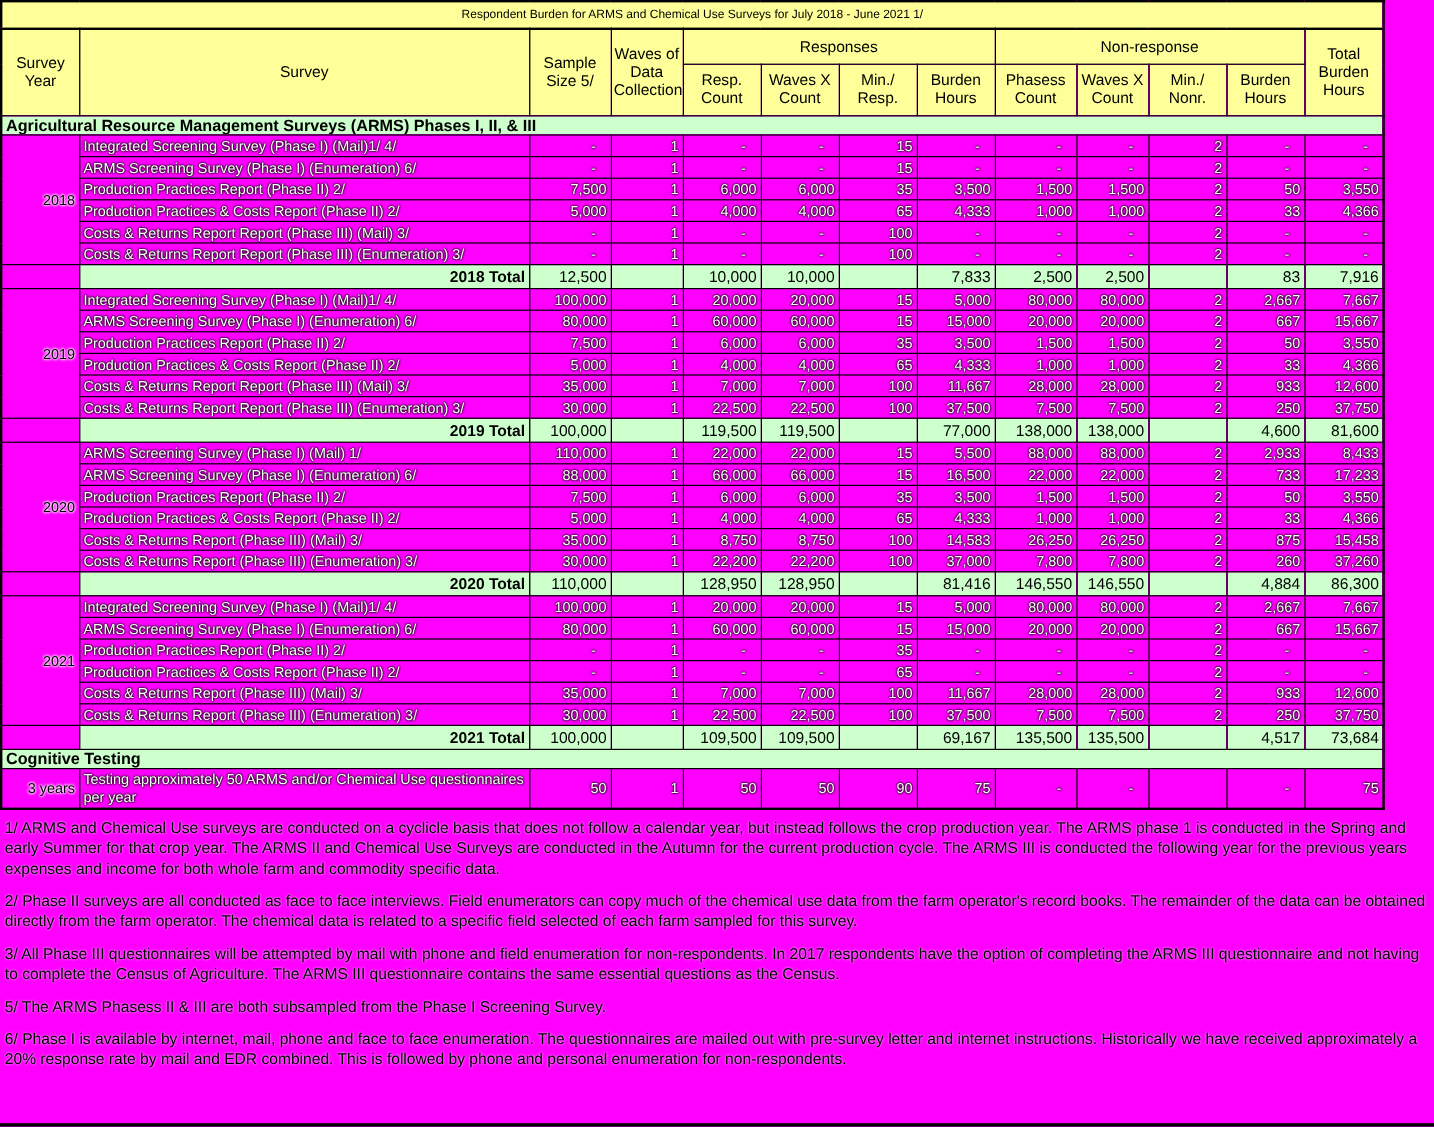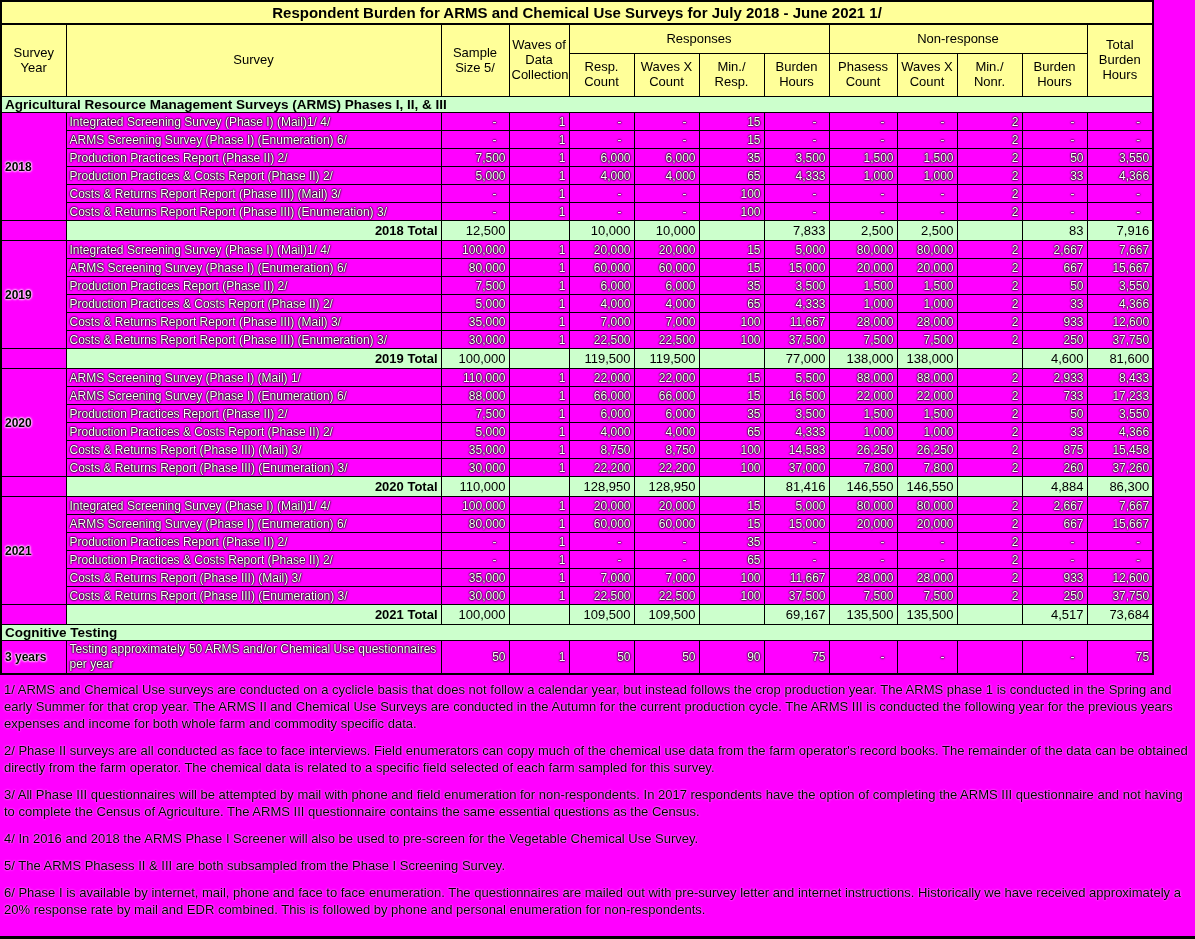--- a/index.html
+++ b/index.html
@@ -12,21 +12,21 @@
   }
   table {
     border-collapse:collapse;
     table-layout:fixed;
     width:1152px;
     border:2px solid #000;
   }
   td, th { border:1px solid #000; overflow:hidden; padding:0 3px; }
   .title-cell {
     background:#ffff99; color:#000;
-    font-weight:bold; font-size:15px; text-align:center;
+    font-weight:normal; font-size:10px; text-align:center;
     height:21px; border-bottom:2px solid #000;
   }
   thead th {
     background:#ffff99; color:#000;
     font-weight:normal; font-size:13px; text-align:center;
     padding:1px 2px; line-height:1.15;
   }
   tr.hdr-top th { height:26px; }
   tr.hdr-sub th { height:40px; }
   tr.section-hdr td {
@@ -37,21 +37,21 @@
   tr.data-row td { background:#ff00ff; font-size:12px; height:17px; }
   tr.data-row .survey-cell,
   tr.data-row .num-cell {
     color:#fff;
     text-shadow:0 0 1px #000, 0 0 2px #000, 0 0 2px #000;
   }
   .survey-cell { text-align:left; }
   .num-cell { text-align:right; }
   .num-cell.dash { padding-right:12px; }
   .year-cell {
-    font-weight:bold; text-align:left; font-size:13px;
+    font-weight:normal; text-align:right; font-size:13px;
     color:#000; text-shadow:0 0 2px #fff, 0 0 2px #fff, 0 0 3px #fff;
     background:#ff00ff;
   }
   tr.total-row td { background:#ccffcc; color:#000; font-size:13px; height:19px; }
   tr.total-row .year-spacer { background:#ff00ff; }
   tr.total-row .total-label { font-weight:bold; text-align:right; }
   tr.cog-row td { height:32px; line-height:1.25; }
   .footnotes {
     padding:6px 22px 0 4px;
     font-size:13px; line-height:17px;
@@ -530,18 +530,17 @@
         <td class="num-cell dash">-</td>
         <td class="num-cell">75</td>
       </tr>
     </tbody>
 </table>
 
 <div class="footnotes">
     <p>1/ ARMS and Chemical Use surveys are conducted on a cyclicle basis that does not follow a calendar year, but instead follows the crop production year.  The ARMS phase 1 is conducted in the Spring and early Summer for that crop year.  The ARMS II and Chemical Use Surveys are conducted in the Autumn for the current production cycle. The ARMS III is conducted the following year for the previous years expenses and income for  both whole farm and commodity specific data.</p>
     <p>2/ Phase II surveys are all conducted as face to face interviews. Field enumerators can copy much of the chemical use data from the farm operator's record books.  The remainder of the data can be obtained directly from the farm operator.   The chemical data is related to a specific field selected of each farm sampled for this survey.</p>
     <p>3/ All Phase III questionnaires will be attempted by mail with phone and field enumeration for non-respondents.  In 2017 respondents have the option of completing the ARMS III questionnaire and not having to complete the Census of Agriculture. The ARMS III questionnaire contains the same essential questions as the Census.</p>
-    <p>4/ In 2016 and 2018 the ARMS Phase I Screener will also be used to pre-screen for the Vegetable Chemical Use Survey.</p>
     <p>5/ The ARMS Phasess II &amp; III are both subsampled from the Phase I Screening Survey.</p>
     <p>6/ Phase I is available by internet, mail, phone and face to face enumeration. The questionnaires are mailed out with pre-survey letter and internet instructions.  Historically we have received approximately a 20% response rate by mail and EDR combined.  This is followed by phone and personal enumeration for non-respondents.</p>
   </div>
 
 <div class="bottom-edge"></div>
 
 </body></html>

